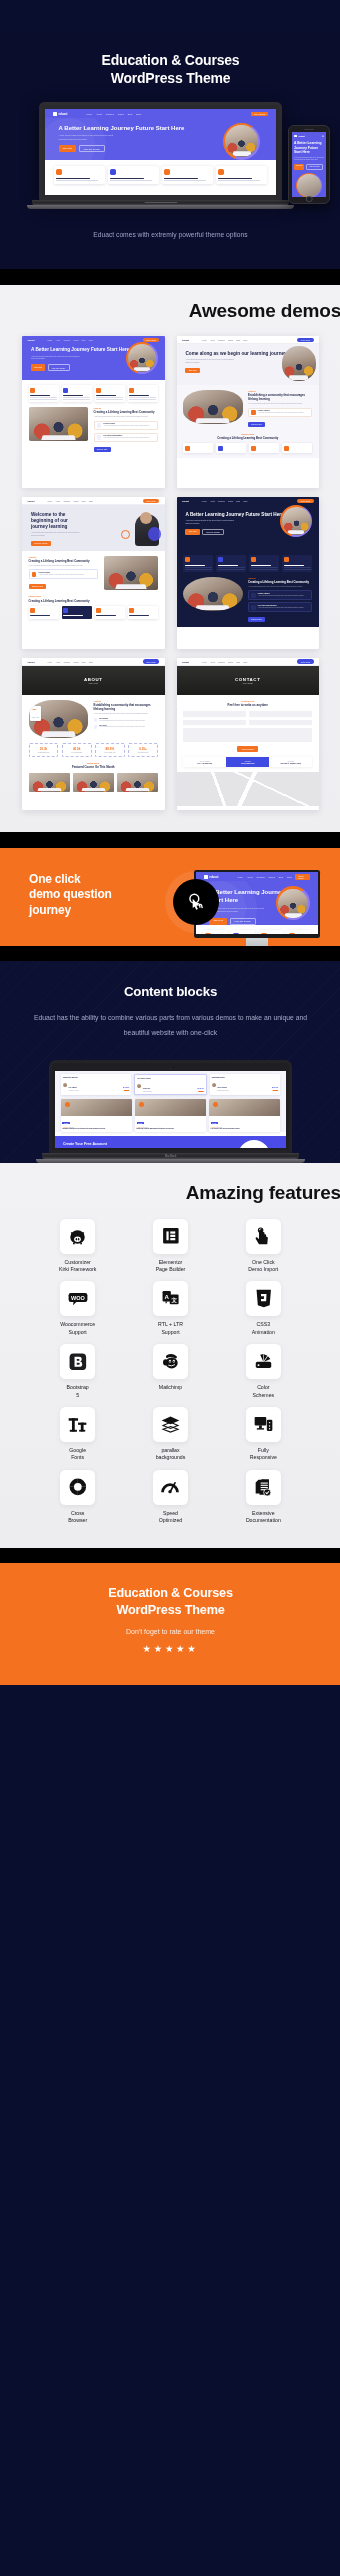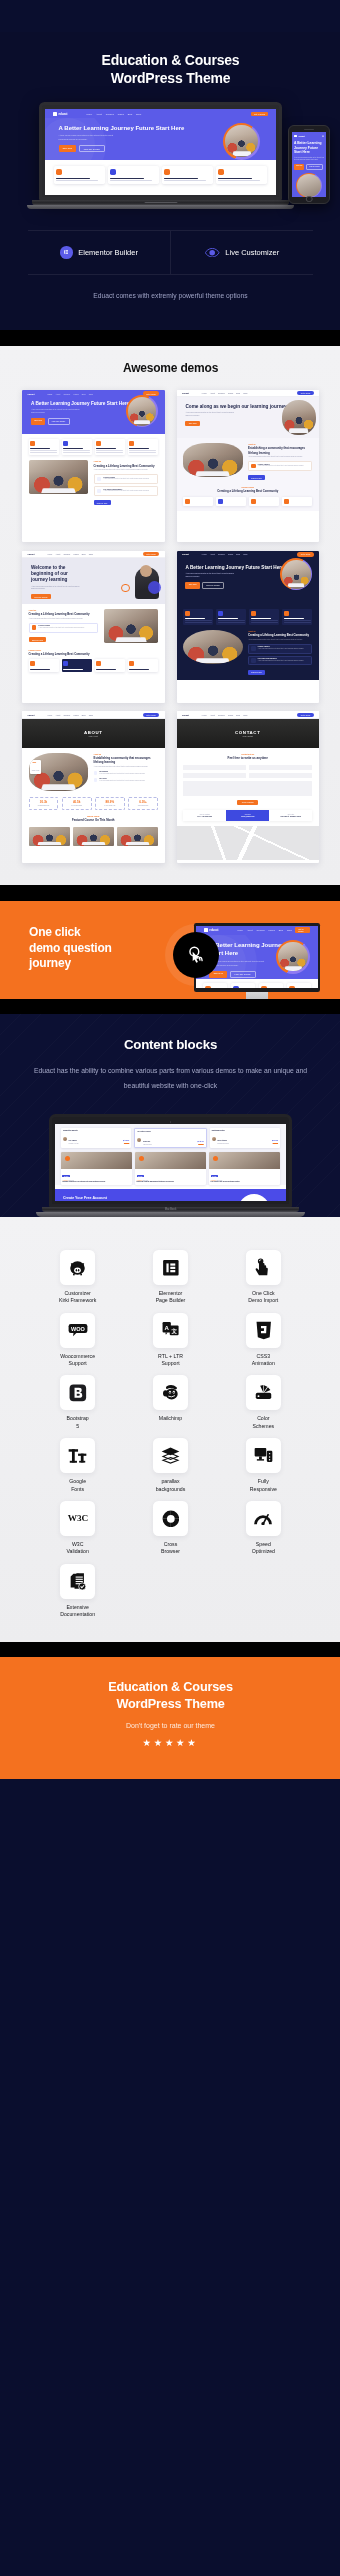--- a/index.html
+++ b/index.html
@@ -194,21 +194,21 @@
   }
   .black-band { height: 15.5px; background: #000; }
 
   
   .demos {
     background: linear-gradient(180deg,#f2f2f4 0%, #eeeef0 100%);
     padding: 15.5px 0 22px;
     position: relative;
   }
   .sec-title-dark {
-    text-align:center; font-size: 12px; font-weight: bold; color:#111;
+    text-align:right; font-size: 19px; font-weight: bold; color:#111;
     letter-spacing: -0.2px;
   }
   .demo-grid {
     display:grid; grid-template-columns: 1fr 1fr; gap: 8.9px 12px;
     padding: 14.4px 22px 0;
   }
   .demo-card {
     background:#fff; border-radius: 1.1px; overflow:hidden;
     box-shadow: 0 1.7px 7.7px rgba(20,20,60,.11);
     height: 152px; position: relative;
@@ -506,42 +506,20 @@
             </div>
             <div style="margin:3.3px auto 0;width:26.6px;height:25.5px;border-radius:50%;background:conic-gradient(from 200deg,#f4711f 0 52%,#8f7bf2 52% 100%);padding:1.1px;">
               <div style="width:100%;height:100%;border-radius:50%;background:linear-gradient(160deg,#d9cfc5,#8e7f72);"></div>
             </div>
           </div>
         </div>
         <div class="phone-home"></div>
       </div>
     </div>
 
-    <div class="opts">
-      <div class="opt">
-        <span class="ico-elementor">
-          <svg width="6" height="6" viewBox="0 0 24 24">
-              <rect x="4" y="5" width="3.2" height="14" fill="#fff"></rect>
-              <rect x="10" y="5" width="10" height="3.3" fill="#fff"></rect>
-              <rect x="10" y="10.3" width="10" height="3.3" fill="#fff"></rect>
-              <rect x="10" y="15.7" width="10" height="3.3" fill="#fff"></rect>
-            </svg>
-        </span>
-        <span class="opt-label">Elementor Builder</span>
-      </div>
-      <div class="opt">
-        <span class="ico-eye">
-          <svg width="14.4" height="9.4" viewBox="0 0 26 17">
-              <path d="M13 0.6 C19 0.6 24.6 6 25.4 8.5 C24.6 11 19 16.4 13 16.4 C7 16.4 1.4 11 0.6 8.5 C1.4 6 7 0.6 13 0.6 Z" fill="none" stroke="#5b5be8" stroke-width="1.6"></path>
-              <circle cx="13" cy="8.5" r="5" fill="#5b5be8"></circle>
-            </svg>
-        </span>
-        <span class="opt-label">Live Customizer</span>
-      </div>
-    </div>
 
     <div class="hero-tagline">Eduact comes with extremly powerful theme options</div>
   </section>
 
   <div class="black-band"></div>
 
   <section class="demos">
     <h2 class="sec-title-dark">Awesome demos</h2>
 
     <div class="demo-grid">
@@ -1122,20 +1100,21 @@
         </div>
       </div>
       <div class="mac2-base">
           <span class="lbl">MacBook</span>
         </div>
       <div class="mac2-foot"></div>
     </div>
   </section>
 
   <section class="features">
+    <h2 class="sec-title-dark">Amazing features</h2>
     <div class="feat-grid">
 
       <div class="feat-item">
         <div class="feat-box">
           <svg width="19" height="19" viewBox="0 0 34 34">
               <ellipse cx="17" cy="18" rx="13" ry="12" fill="#111"></ellipse>
               <path d="M5 9 L7 16 L12 12 Z" fill="#111"></path>
               <path d="M29 9 L27 16 L22 12 Z" fill="#111"></path>
               <ellipse cx="17" cy="22" rx="6" ry="5" fill="#fff"></ellipse>
               <ellipse cx="15" cy="22" rx="1.3" ry="2.2" fill="#111"></ellipse>
@@ -1276,28 +1255,20 @@
               <rect x="5" y="22" width="13" height="2.6" fill="#111"></rect>
               <rect x="23" y="7" width="10" height="20" rx="2" fill="#111"></rect>
               <circle cx="28" cy="12" r="1.3" fill="#fff"></circle>
               <circle cx="28" cy="18" r="1.3" fill="#fff"></circle>
               <circle cx="28" cy="23" r="1.3" fill="#fff"></circle>
             </svg>
         </div>
         <div class="feat-label">Fully<br>Responsive</div>
       </div>
 
-      <div class="feat-item">
-        <div class="feat-box">
-          <svg width="22" height="12" viewBox="0 0 40 22">
-              <text x="20" y="17" font-family="Liberation Serif, serif" font-size="17" font-weight="bold" fill="#111" text-anchor="middle">W3C</text>
-            </svg>
-        </div>
-        <div class="feat-label">W3C<br>Validation</div>
-      </div>
 
       <div class="feat-item">
         <div class="feat-box">
           <svg width="17.7" height="17.7" viewBox="0 0 32 32">
               <path d="M16 1 A15 15 0 0 1 31 16 L23 16 A7 7 0 0 0 16 9 Z" fill="#111"></path>
               <path d="M31 16 A15 15 0 0 1 16 31 L16 23 A7 7 0 0 0 23 16 Z" fill="#111"></path>
               <path d="M16 31 A15 15 0 0 1 1 16 L9 16 A7 7 0 0 0 16 23 Z" fill="#111"></path>
               <path d="M1 16 A15 15 0 0 1 16 1 L16 9 A7 7 0 0 0 9 16 Z" fill="#111"></path>
             </svg>
         </div>

